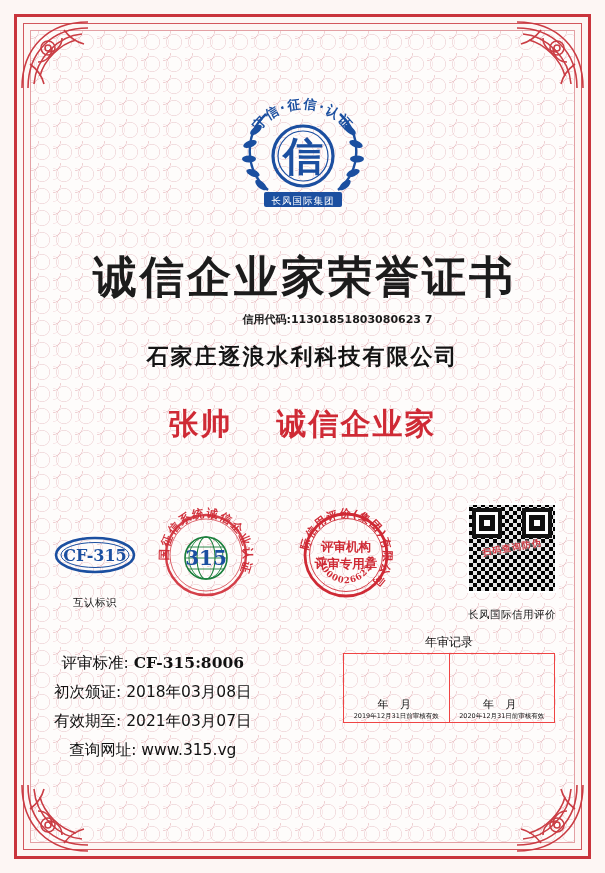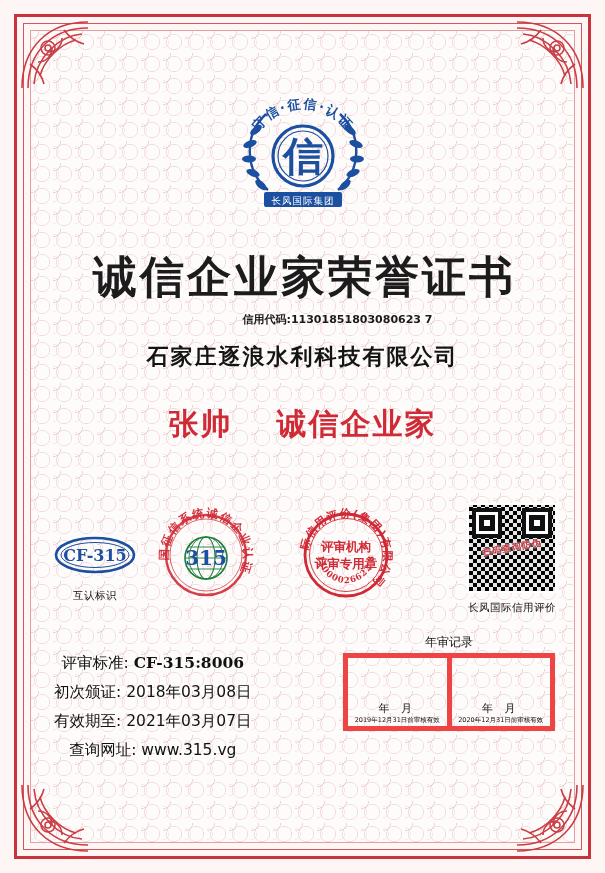--- a/index.html
+++ b/index.html
@@ -128,21 +128,21 @@
     left: 0; right: 0;
     height: 130px;
   }
   .seal {
     position: absolute;
     text-align: center;
   }
   .seal-caption {
     font-size: 10.5px;
     color: #111;
-    margin-top: 8px;
+    margin-top: 15px;
     letter-spacing: 0.5px;
   }
   .seal-cf { left: 18px; top: 42px; }
   .seal-a { left: 118px; top: 12px; }
   .seal-b { left: 258px; top: 12px; }
   .seal-qr { right: 12px; top: 12px; }
 
   .qr {
     width: 86px;
     height: 86px;
@@ -201,21 +201,21 @@
     text-align: center;
     font-size: 12px;
     color: #111;
     margin-bottom: 2px;
   }
   .review-table {
     width: 100%;
     border-collapse: collapse;
   }
   .review-table td {
-    border: 5px solid #ef4444;
+    border: 1px solid #ef4444;
     height: 66px;
     width: 50%;
     vertical-align: bottom;
     text-align: center;
     padding: 0 2px 2px 2px;
   }
   .cell-ym {
     font-size: 11px;
     color: #111;
     letter-spacing: 4px;

